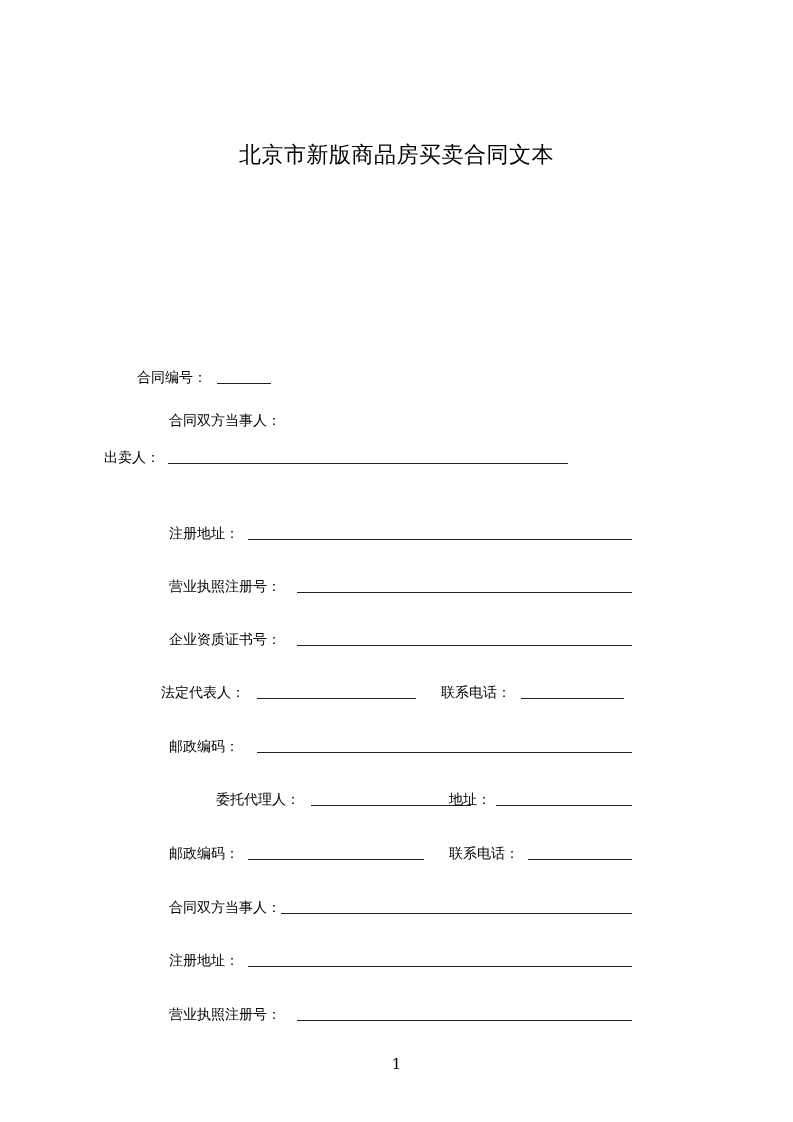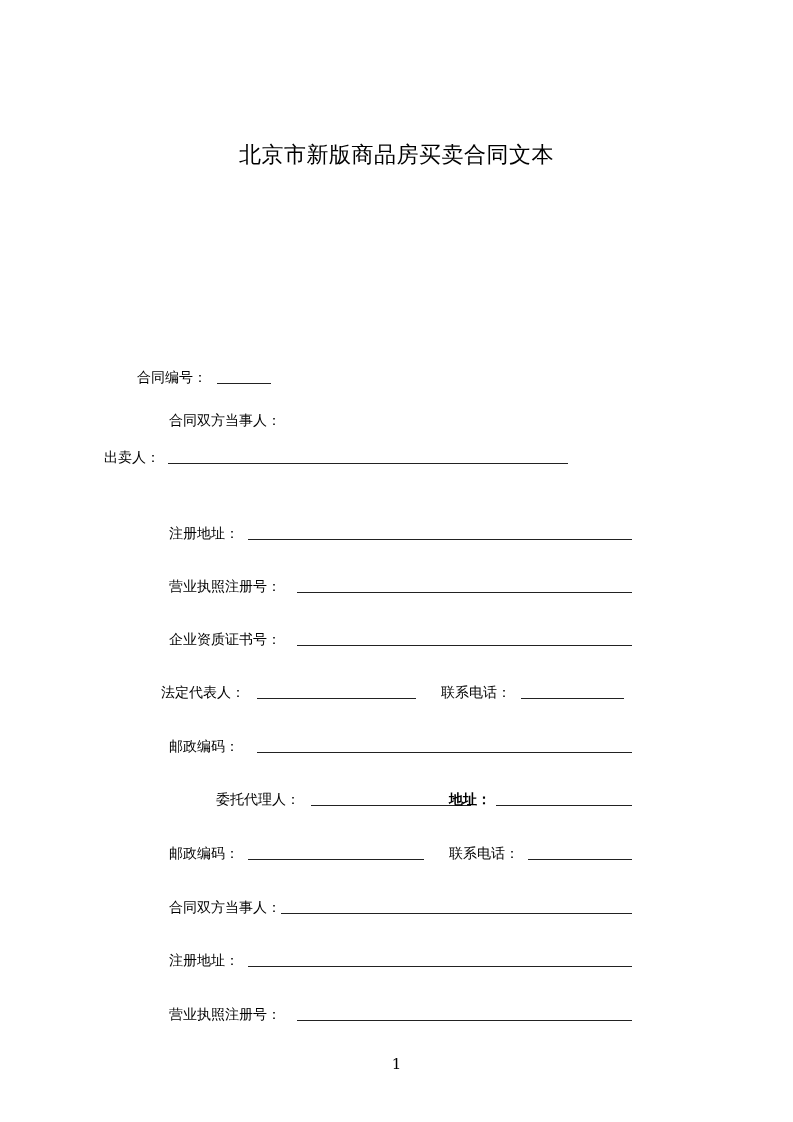--- a/index.html
+++ b/index.html
@@ -56,21 +56,21 @@
 
 <div class="line" style="top:735px; left:169px;">
   <span class="label">邮政编码：</span>
   <span class="blank" style="left:88px; width:375px;"></span>
 </div>
 
 <div class="line" style="top:788px; left:169px;margin-left:47px;">
   <span class="label">委托代理人：</span>
   <span class="blank" style="left:95px; width:160px;"></span>
 </div>
-<div class="line" style="top:788px; left:449px;font-weight:bold;">
+<div class="line" style="top:788px; left:449px;">
   <span class="label">地址：</span>
   <span class="blank" style="left:47px; width:136px;"></span>
 </div>
 
 <div class="line" style="top:842px; left:169px;">
   <span class="label">邮政编码：</span>
   <span class="blank" style="left:79px; width:176px;"></span>
 </div>
 <div class="line" style="top:842px; left:449px;">
   <span class="label">联系电话：</span>

